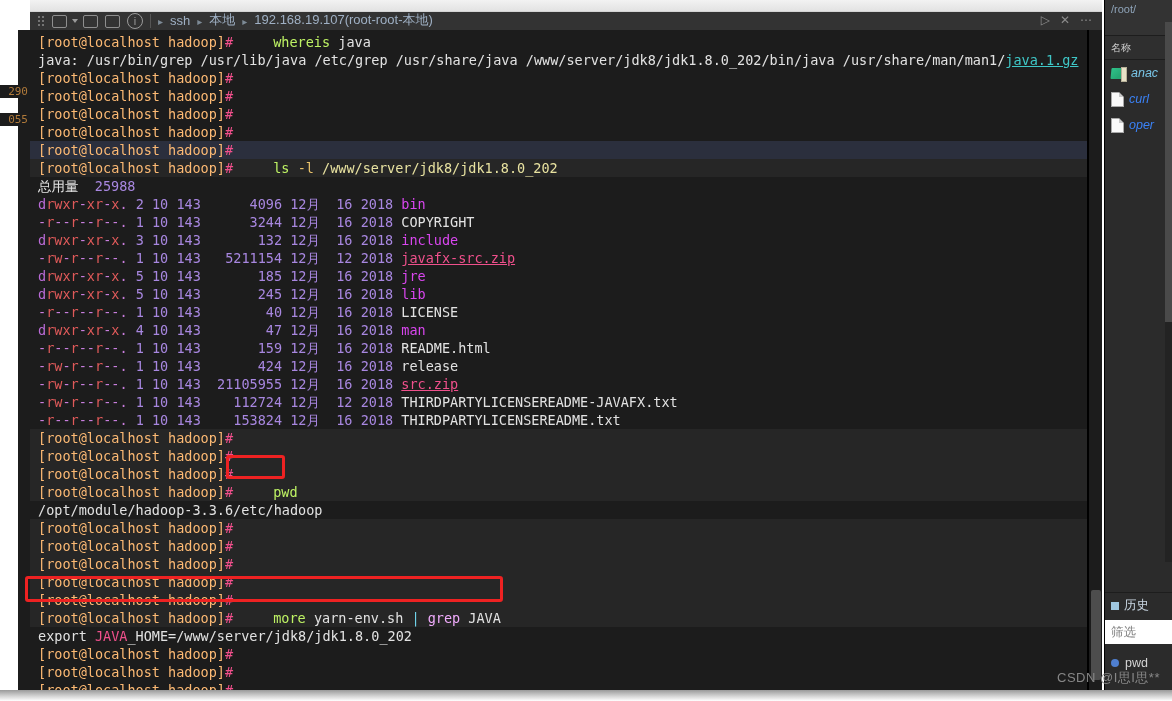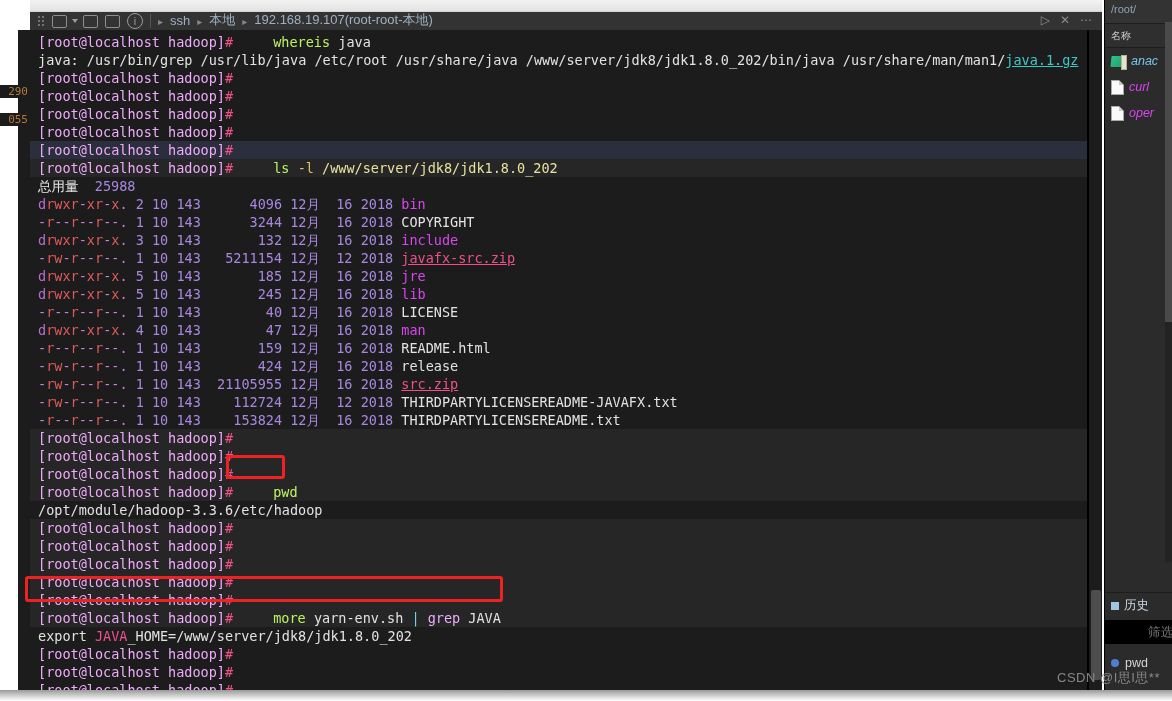--- a/index.html
+++ b/index.html
@@ -124,21 +124,21 @@
     font-size: 13.5px;
     white-space: pre;
     padding-left: 8px;
     color: #d8d8d8;
     letter-spacing: 0px;
   }
   .line.alt   { background: #262626; }
   .line.altb  { background: #2b2f3d; }
 
   
-  .c-prompt { color: #f0abfc; text-align: center; }
+  .c-prompt { color: #fdba74; text-align: center; }
   .c-hash   { color: #f0508c; }
   .c-cmd    { color: #bef264; margin-left: 32px; }
   .c-opt    { color: #e8c16a; }
   .c-path   { color: #e8e2a0; }
   .c-white  { color: #e2e2e2; }
   .c-dir    { color: #d946ef; }
   .c-perm-d { color: #b96bd6; }
   .c-perm-r { color: #e05a5a; }
   .c-perm-dash { color: #c97ede; }
   .c-num    { color: #a887e0; }
@@ -216,21 +216,21 @@
   
   .sidebar {
     position: absolute;
     left: 1104px; top: 0px;
     width: 68px; height: 690px;
     background: #2b2b2b;
     overflow: hidden;
     border-left: 1px solid #000;
   }
   .sb-topbar {
-    height: 24px;
+    height: 36px;
     background: #333;
     border-bottom: 1px solid #1d1d1d;
     color: #8ea3b8;
     font-size: 11px;
     padding: 3px 0 0 6px;
     overflow: hidden;
     white-space: nowrap;
   }
   .sb-header {
     height: 24px;
@@ -283,21 +283,21 @@
   }
   .ico-file::after {
     content: "";
     position: absolute;
     right: -1px; top: -1px;
     border-width: 0 5px 5px 0;
     border-style: solid;
     border-color: #c9c9c9 #2b2b2b;
   }
   .sb-name-blue { color: #79c6e8; }
-  .sb-name { color: #d946ef; text-align: center; }
+  .sb-name { color: #3b82f6; text-align: center; }
 
   .sb-status {
     position: absolute;
     left: 0; top: 566px;
     width: 68px; height: 24px;
     line-height: 24px;
     color: #cfcfcf;
     font-size: 12px;
     padding-left: 4px;
     background: #2b2b2b;
@@ -320,23 +320,22 @@
   }
   .sq-mark { width: 8px; height: 8px; background: #9fc7e0; flex:0 0 auto; }
   .sb-filter {
     position: absolute;
     left: 0; top: 620px;
     width: 68px; height: 24px;
     line-height: 24px;
     padding-left: 6px;
     color: #7a7a7a;
     font-size: 12.5px;
-    background: #000000;
-    white-space: nowrap;
-    text-align: right;
+    background: #ffffff;
+    white-space: nowrap;
   }
   .sb-pwd {
     position: absolute;
     left: 0; top: 650px;
     width: 68px; height: 26px;
     display: flex; align-items: center; gap: 6px;
     padding-left: 6px;
     color: #d4d4d4;
     font-size: 12.5px;
     white-space: nowrap;
@@ -413,21 +412,21 @@
   </div>
 
   <div class="gutter"></div>
   <div class="gutter-dark"></div>
   <div class="gut-num" style="top:85px;">290</div>
   <div class="gut-num" style="top:113px;">055</div>
 
   <div class="terminal">
     <div class="term-lines" id="term-lines">
         <div class="line"><span class="c-prompt">[root@localhost hadoop]</span><span class="c-hash">#</span> <span class="c-cmd">whereis</span> <span class="c-white">java</span></div>
-        <div class="line"><span class="c-white">java:</span> <span class="c-white">/usr/bin/grep</span> <span class="c-white">/usr/lib/java</span> <span class="c-white">/etc/root</span> <span class="c-white">/usr/share/java</span> <span class="c-white">/www/server/jdk8/jdk1.8.0_202/bin/java</span> <span class="c-white">/usr/share/man/man1/</span><span class="c-cyanu">java.1.gz</span></div>
+        <div class="line"><span class="c-white">java:</span> <span class="c-white">/usr/bin/grep</span> <span class="c-white">/usr/lib/java</span> <span class="c-white">/etc/grep</span> <span class="c-white">/usr/share/java</span> <span class="c-white">/www/server/jdk8/jdk1.8.0_202/bin/java</span> <span class="c-white">/usr/share/man/man1/</span><span class="c-cyanu">java.1.gz</span></div>
         <div class="line"><span class="c-prompt">[root@localhost hadoop]</span><span class="c-hash">#</span></div>
         <div class="line"><span class="c-prompt">[root@localhost hadoop]</span><span class="c-hash">#</span></div>
         <div class="line"><span class="c-prompt">[root@localhost hadoop]</span><span class="c-hash">#</span></div>
         <div class="line"><span class="c-prompt">[root@localhost hadoop]</span><span class="c-hash">#</span></div>
         <div class="line altb"><span class="c-prompt">[root@localhost hadoop]</span><span class="c-hash">#</span></div>
         <div class="line alt"><span class="c-prompt">[root@localhost hadoop]</span><span class="c-hash">#</span> <span class="c-cmd">ls</span> <span class="c-opt">-l</span> <span class="c-path">/www/server/jdk8/jdk1.8.0_202</span></div>
         <div class="line"><span class="c-white">总用量</span>  <span class="c-num">25988</span></div>
         <div class="line"><span class="c-perm-d">d</span><span class="c-perm-r">r</span><span class="c-perm-r">w</span><span class="c-perm-r">x</span><span class="c-perm-r">r</span><span class="c-perm-dash">-</span><span class="c-perm-r">x</span><span class="c-perm-r">r</span><span class="c-perm-dash">-</span><span class="c-perm-r">x</span><span class="c-perm-dash">.</span> <span class="c-num">2</span> <span class="c-num">10</span> <span class="c-num">143</span> <span class="c-size">     4096</span> <span class="c-date">12月</span>  <span class="c-date">16</span> <span class="c-date">2018</span> <span class="c-dir">bin</span></div>
         <div class="line"><span class="c-perm-dash">-</span><span class="c-perm-r">r</span><span class="c-perm-dash">-</span><span class="c-perm-dash">-</span><span class="c-perm-r">r</span><span class="c-perm-dash">-</span><span class="c-perm-dash">-</span><span class="c-perm-r">r</span><span class="c-perm-dash">-</span><span class="c-perm-dash">-</span><span class="c-perm-dash">.</span> <span class="c-num">1</span> <span class="c-num">10</span> <span class="c-num">143</span> <span class="c-size">     3244</span> <span class="c-date">12月</span>  <span class="c-date">16</span> <span class="c-date">2018</span> <span class="c-white">COPYRIGHT</span></div>
         <div class="line"><span class="c-perm-d">d</span><span class="c-perm-r">r</span><span class="c-perm-r">w</span><span class="c-perm-r">x</span><span class="c-perm-r">r</span><span class="c-perm-dash">-</span><span class="c-perm-r">x</span><span class="c-perm-r">r</span><span class="c-perm-dash">-</span><span class="c-perm-r">x</span><span class="c-perm-dash">.</span> <span class="c-num">3</span> <span class="c-num">10</span> <span class="c-num">143</span> <span class="c-size">      132</span> <span class="c-date">12月</span>  <span class="c-date">16</span> <span class="c-date">2018</span> <span class="c-dir">include</span></div>

